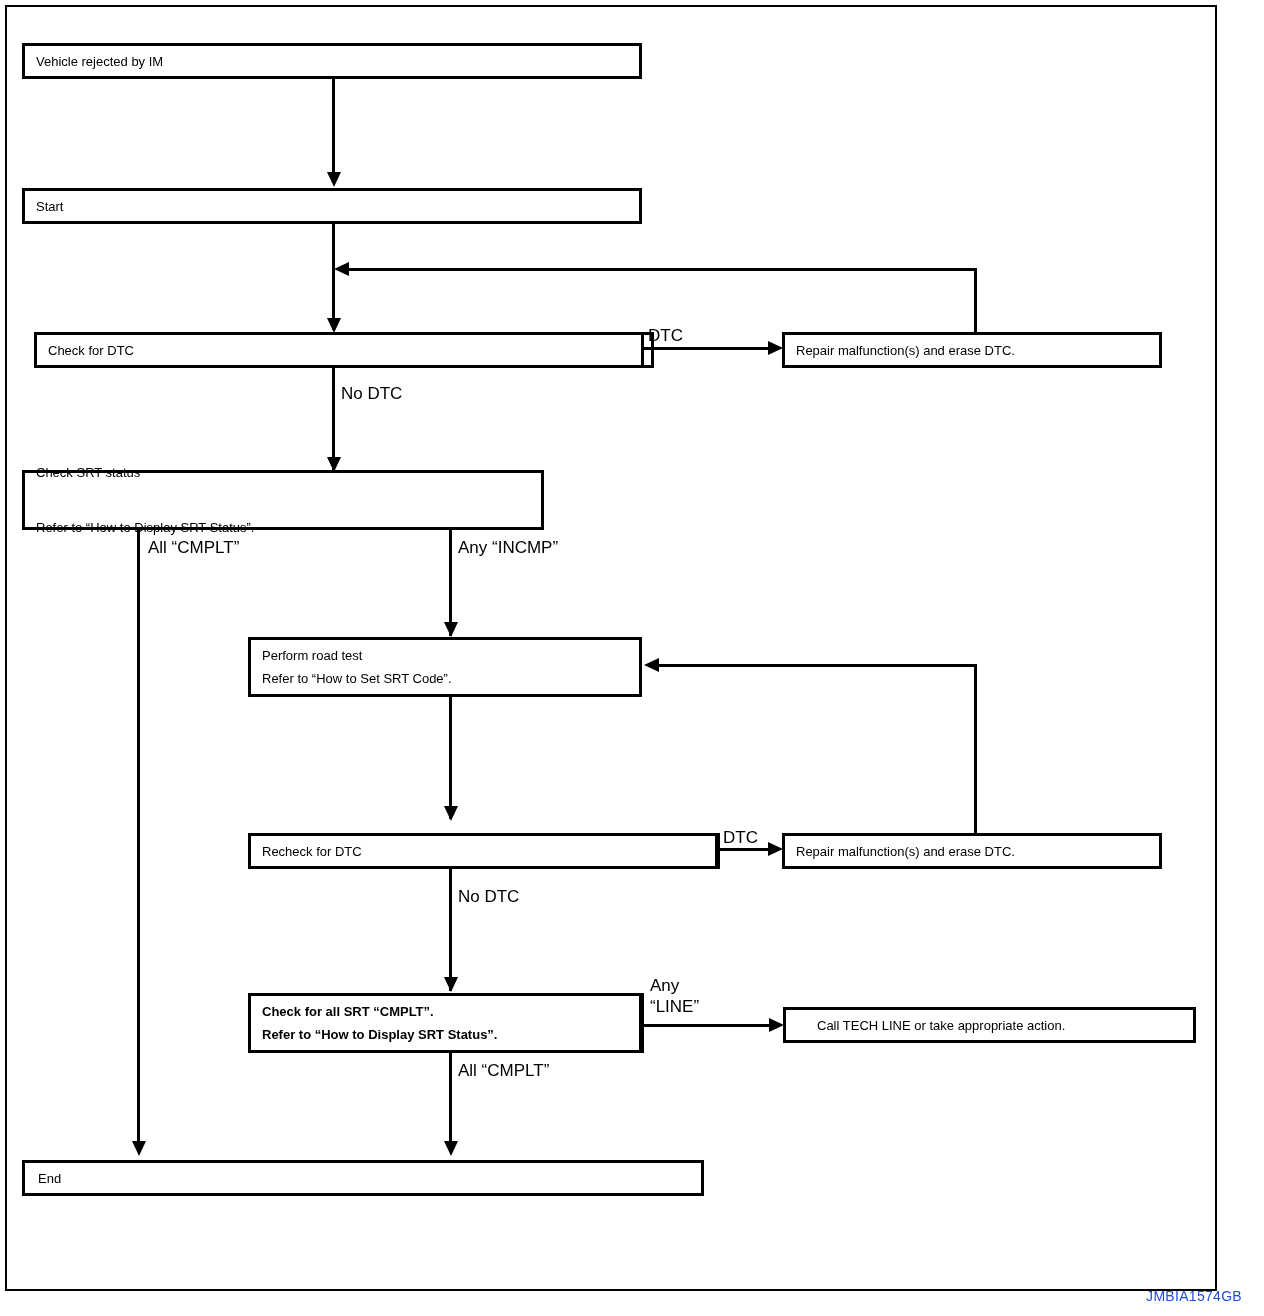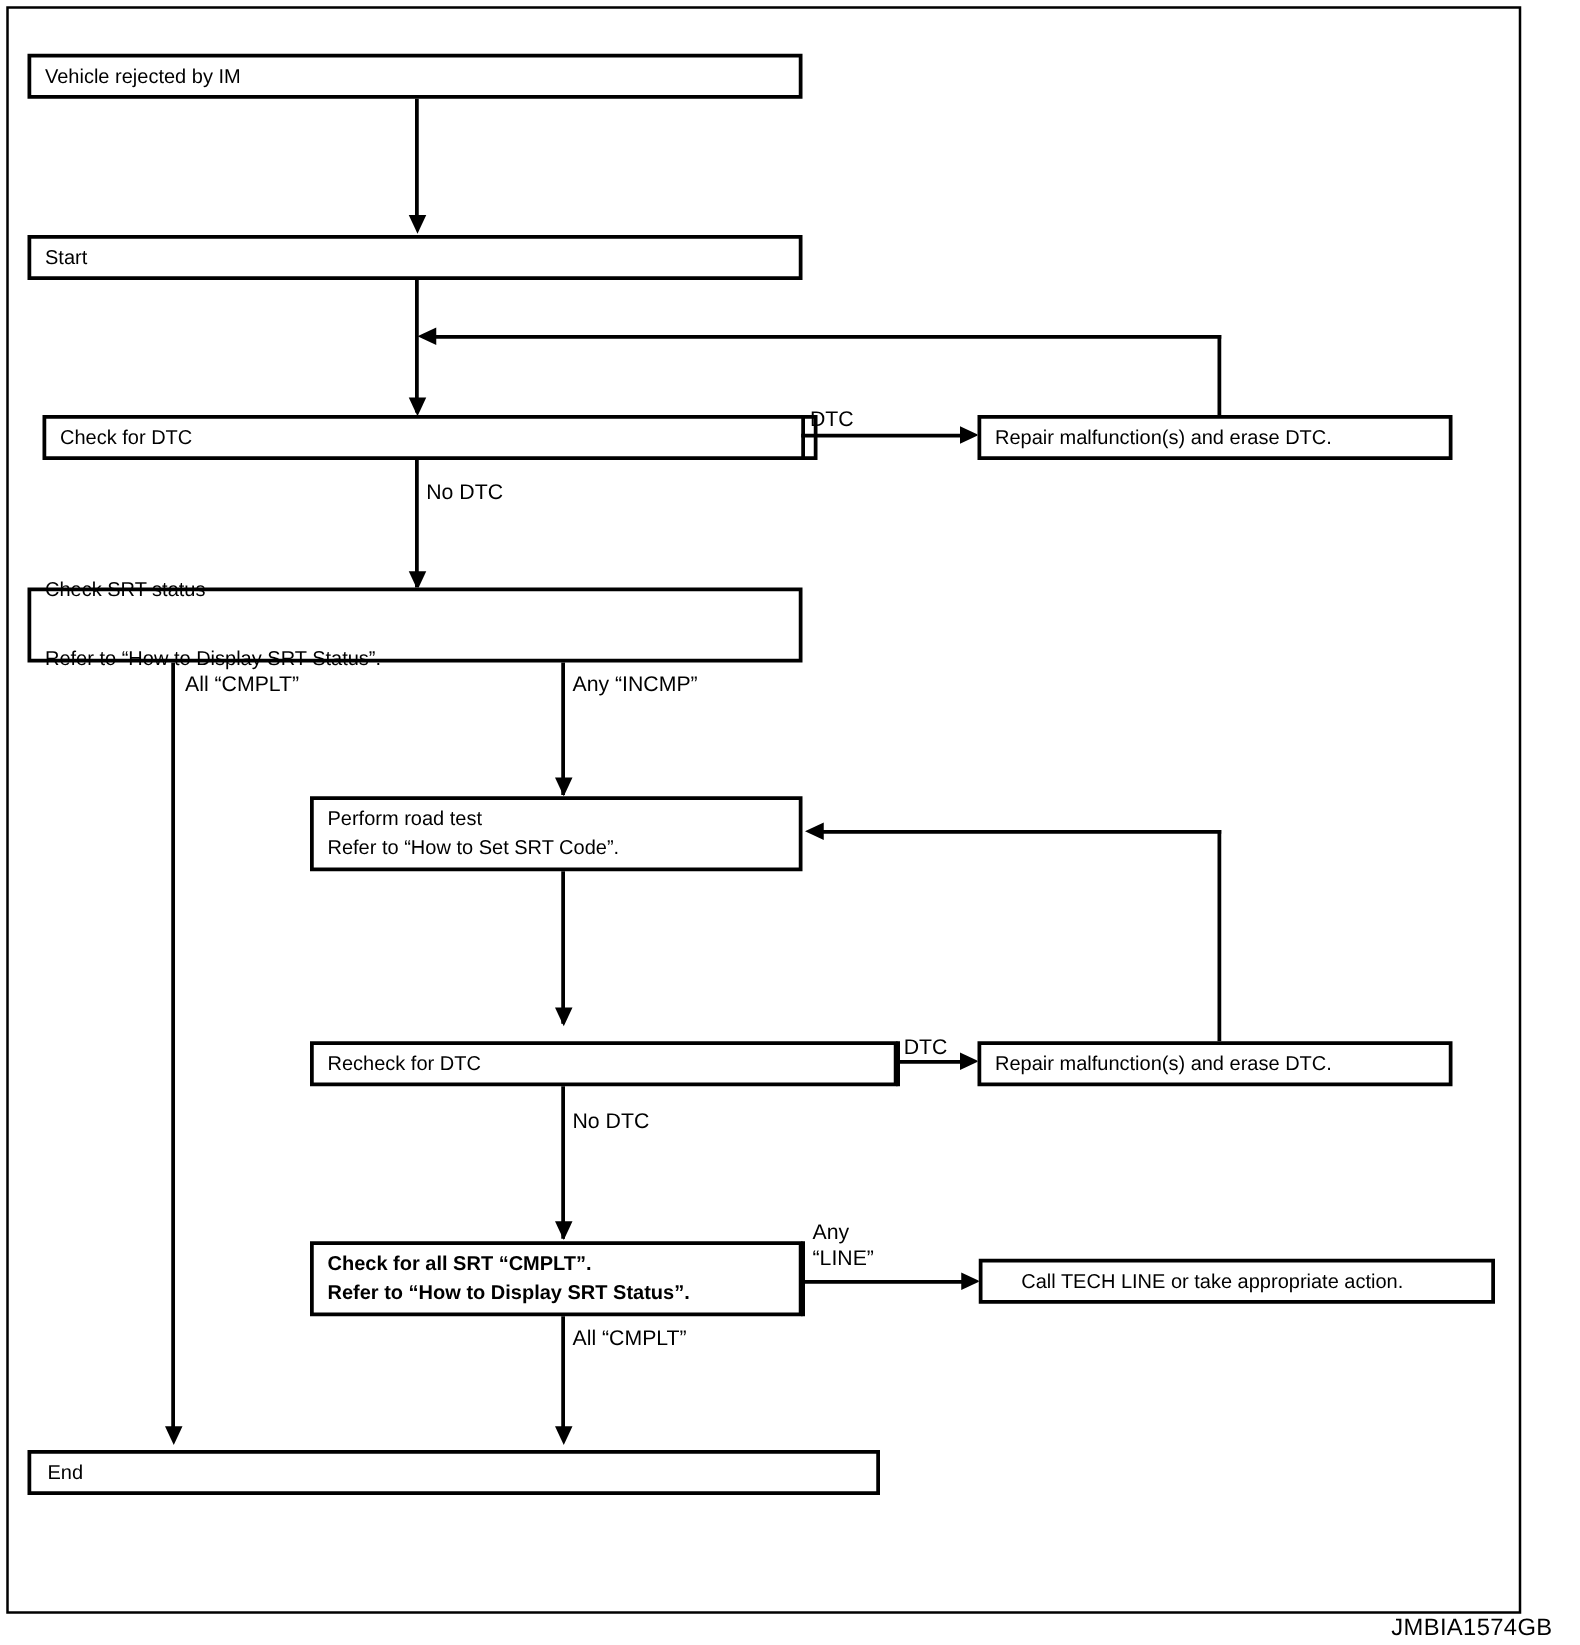--- a/index.html
+++ b/index.html
@@ -31,21 +31,21 @@
     position: absolute;
     border: 3px solid #000000;
     background: #ffffff;
     box-sizing: border-box;
     display: flex;
     flex-direction: column;
     justify-content: center;
     padding: 2px 10px 2px 11px;
   }
   .node .ln {
-    font-size: 16px;
+    font-size: 13px;
     line-height: 23px;
     color: #000000;
     white-space: nowrap;
   }
   .node.bold .ln {
     font-weight: bold;
   }
   .edge-label {
     position: absolute;
     font-size: 17px;
@@ -83,24 +83,24 @@
     position: absolute;
     width: 0;
     height: 0;
     border-top: 7px solid transparent;
     border-bottom: 7px solid transparent;
     border-right: 15px solid #000000;
   }
   #figure-id {
     position: absolute;
     right: 22px;
-    bottom: 2px;
-    font-size: 19px;
+    bottom: 12px;
+    font-size: 14px;
     letter-spacing: 0.3px;
-    color: #000000;
+    color: #1d4ed8;
     white-space: nowrap;
   }
 </style>
 </head>
 <body>
 
 <div id="page">
   <div id="frame"></div>
 
   <div class="node" style="left:22px; top:43px; width:620px; height:36px;">
@@ -131,21 +131,21 @@
   <div class="edge-label" style="left:648px; top:325px;">DTC</div>
 
   <div class="node" style="left:782px; top:332px; width:380px; height:36px;">
     <div class="ln">Repair malfunction(s) and erase DTC.</div>
   </div>
 
   <div class="vline" style="left:332px; top:368px; height:104px;"></div>
   <div class="arrow-down" style="left:327px; top:457px;"></div>
   <div class="edge-label" style="left:341px; top:383px;">No DTC</div>
 
-  <div class="node" style="left:22px; top:470px; width:620px; height:60px;gap:32px;">
+  <div class="node" style="left:22px; top:470px; width:522px; height:60px;gap:32px;">
     <div class="ln">Check SRT status</div>
     <div class="ln">Refer to “How to Display SRT Status”.</div>
   </div>
 
   <div class="vline" style="left:137px; top:530px; height:620px;"></div>
   <div class="arrow-down" style="left:132px; top:1141px;"></div>
   <div class="edge-label" style="left:148px; top:537px;">All “CMPLT”</div>
 
   <div class="vline" style="left:449px; top:530px; height:106px;"></div>
   <div class="arrow-down" style="left:444px; top:622px;"></div>

